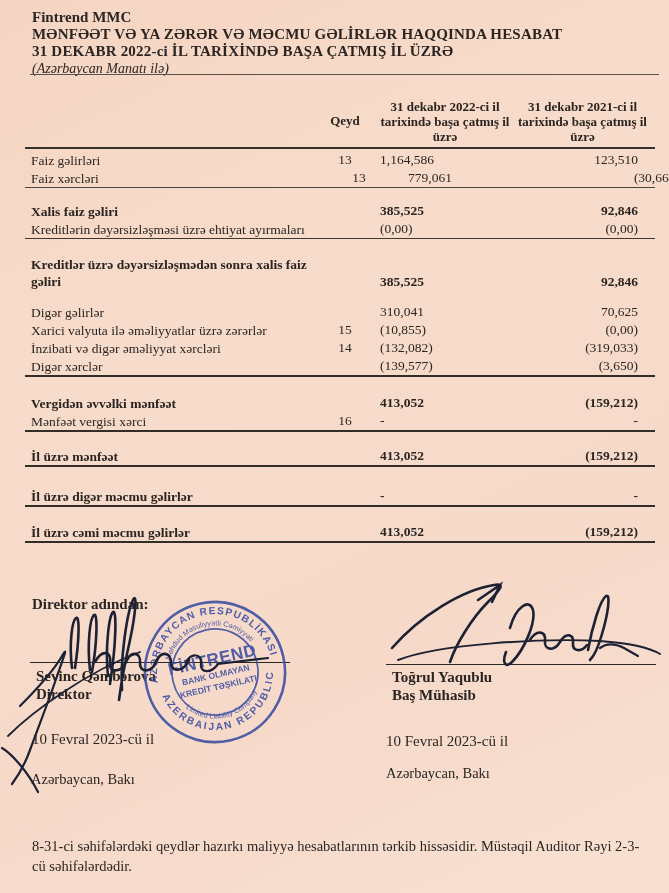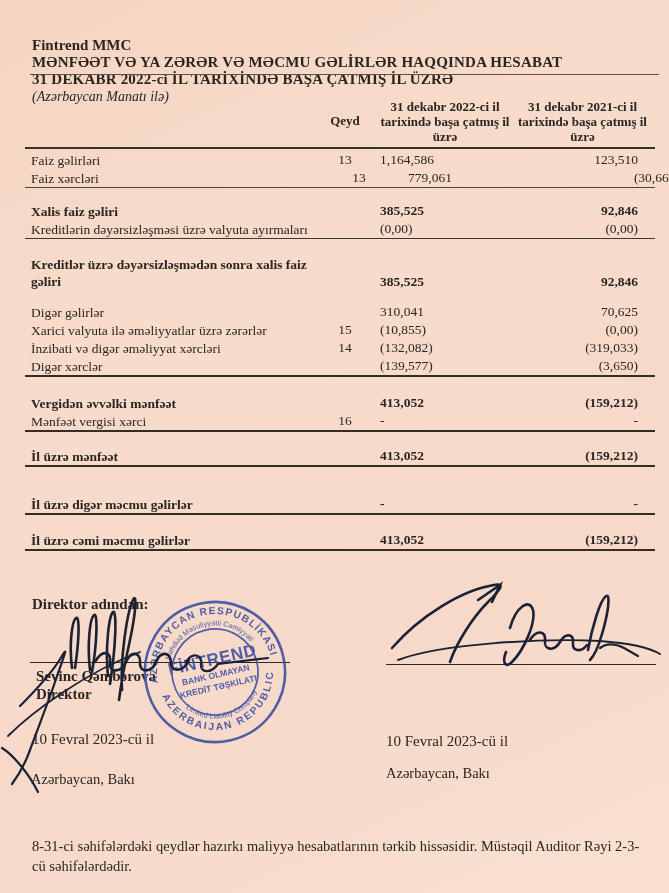--- a/index.html
+++ b/index.html
@@ -6,21 +6,21 @@
   body{
     width:669px;height:893px;overflow:hidden;
     font-family:"Liberation Serif","DejaVu Serif",serif;
     color:#2b2522;
     background:linear-gradient(155deg,#f5d5c2 0%,#f8dccb 35%,#f6d9c9 70%,#f9e1d2 100%);
     position:relative;
   }
   .page{position:absolute;inset:0;}
 
   
-  .hdr{position:absolute;left:32px;top:9px;right:12px;margin-top:28px;}
+  .hdr{position:absolute;left:32px;top:9px;right:12px;}
   .hdr .company{font-weight:bold;font-size:15px;line-height:17px;}
   .hdr .t1,.hdr .t2{font-weight:bold;font-size:15px;line-height:17px;letter-spacing:.2px;}
   .hdr .cur{font-style:italic;font-size:14px;line-height:17px;}
   .hdr-rule{position:absolute;left:30px;right:10px;top:74px;border-bottom:1.4px solid #5a524b;}
 
   
   .tbl{position:absolute;left:25px;top:92px;width:630px;font-size:13.5px;}
   .trow{display:grid;grid-template-columns:285px 70px 130px 145px;align-items:center;min-height:18px;}
   .thead{min-height:52px;align-items:end;padding-bottom:3px;border-bottom:2.2px solid #37312c;font-weight:bold;font-size:13px;line-height:15px;}
   .thead .h-note{text-align:center;padding-bottom:16px;}
@@ -92,21 +92,21 @@
           <div class="c-v1">779,061</div>
           <div class="c-v2">(30,664)</div>
         </div>
         <div class="trow b-none bold" style="margin-top: 14px;">
           <div class="c-label">Xalis faiz gəliri</div>
           <div class="c-note"></div>
           <div class="c-v1">385,525</div>
           <div class="c-v2">92,846</div>
         </div>
         <div class="trow b-medium" style="margin-top: 0px;">
-          <div class="c-label">Kreditlərin dəyərsizləşməsi üzrə valyuta ayırmaları</div>
+          <div class="c-label">Kreditlərin dəyərsizləşməsi üzrə ehtiyat ayırmaları</div>
           <div class="c-note"></div>
           <div class="c-v1">(0,00)</div>
           <div class="c-v2">(0,00)</div>
         </div>
         <div class="trow b-none bold tall" style="margin-top: 16px;">
           <div class="c-label">Kreditlər üzrə dəyərsizləşmədən sonra xalis faiz gəliri</div>
           <div class="c-note"></div>
           <div class="c-v1">385,525</div>
           <div class="c-v2">92,846</div>
         </div>
@@ -145,21 +145,21 @@
           <div class="c-note">16</div>
           <div class="c-v1">-</div>
           <div class="c-v2">-</div>
         </div>
         <div class="trow b-thick bold" style="margin-top: 15px;">
           <div class="c-label">İl üzrə mənfəət</div>
           <div class="c-note"></div>
           <div class="c-v1">413,052</div>
           <div class="c-v2">(159,212)</div>
         </div>
-        <div class="trow b-thick bold" style="margin-top: 28px;">
+        <div class="trow b-thick bold" style="margin-top: 20px;">
           <div class="c-label">İl üzrə digər məcmu gəlirlər</div>
           <div class="c-note"></div>
           <div class="c-v1">-</div>
           <div class="c-v2">-</div>
         </div>
         <div class="trow b-thick bold" style="margin-top: 16px;">
           <div class="c-label">İl üzrə cəmi məcmu gəlirlər</div>
           <div class="c-note"></div>
           <div class="c-v1">413,052</div>
           <div class="c-v2">(159,212)</div>
@@ -168,20 +168,24 @@
   </div>
 
   <div class="sig-label">Direktor adından:</div>
 
   <div class="rule-left"></div>
   <div class="rule-right"></div>
 
   <div class="who who-left">
     <div>Sevinc Qəmbərova</div>
     <div>Direktor</div>
+  </div>
+  <div class="who who-right">
+    <div>Toğrul Yaqublu</div>
+    <div>Baş Mühasib</div>
   </div>
 
   <div class="date-left">10 Fevral 2023-cü il</div>
   <div class="date-right">10 Fevral 2023-cü il</div>
   <div class="loc-left">Azərbaycan, Bakı</div>
   <div class="loc-right">Azərbaycan, Bakı</div>
 
   <svg class="stamp" viewBox="0 0 152 152">
     <circle cx="76" cy="76" r="70" fill="none" stroke="#3a4da2" stroke-width="2.6"></circle>
     <circle cx="76" cy="76" r="43" fill="none" stroke="#3a4da2" stroke-width="1.7"></circle>

